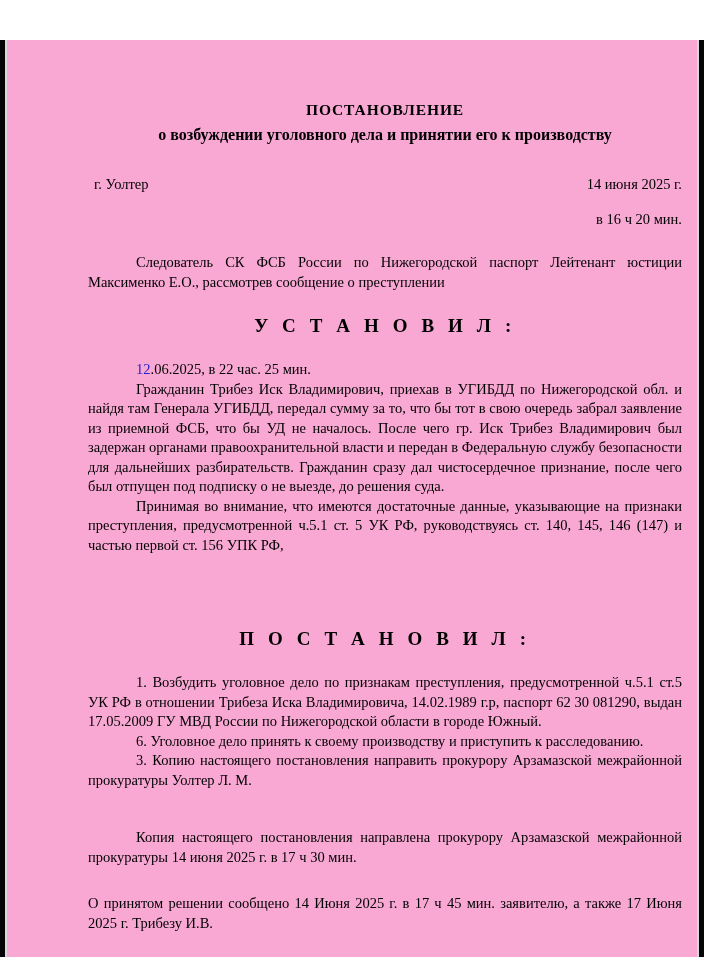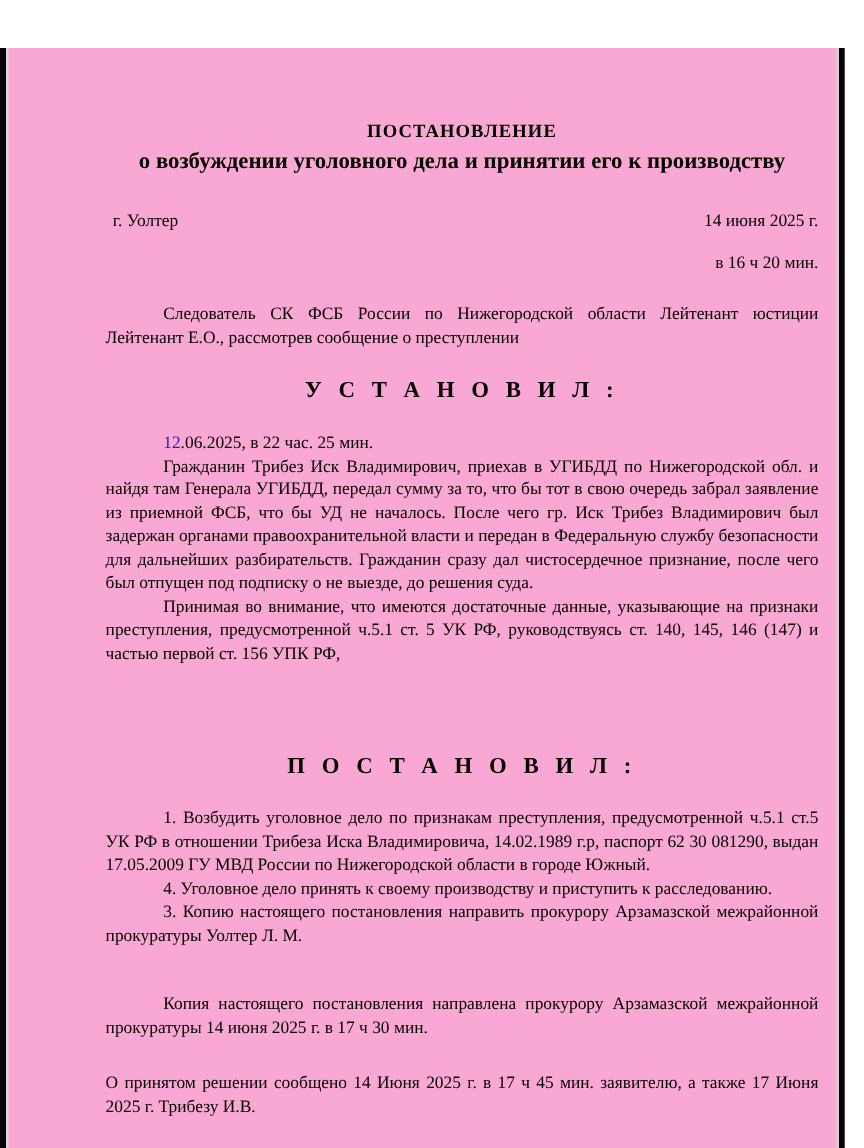--- a/index.html
+++ b/index.html
@@ -50,21 +50,21 @@
     margin-top: 60px;
     text-align: center;
   }
   .doc-title {
     font-size: 15.5px;
     font-weight: bold;
     letter-spacing: 0.9px;
     line-height: 20px;
   }
   .doc-subtitle {
-    font-size: 19px;
+    font-size: 16px;
     font-weight: bold;
     line-height: 20px;
     margin-top: 5px;
   }
 
   .meta-row {
     margin-top: 31px;
     display: flex;
     justify-content: space-between;
     align-items: baseline;
@@ -155,36 +155,36 @@
     </div>
 
     <div class="meta-row">
       <span class="city">г. Уолтер</span>
       <span>14 июня 2025 г.</span>
     </div>
 
     <div class="meta-time">в 16 ч 20 мин.</div>
 
     <div class="block-intro">
-      <p class="para">Следователь СК ФСБ России по Нижегородской области Лейтенант юстиции Лейтенант Е.О., рассмотрев сообщение о преступлении</p>
+      <p class="para">Следователь СК ФСБ России по Нижегородской паспорт Лейтенант юстиции Максименко Е.О., рассмотрев сообщение о преступлении</p>
     </div>
 
     <div class="section-head">У С Т А Н О В И Л :</div>
 
     <div class="block-facts">
       <p class="para date-line"><span class="blue">12</span><span>.06.2025, в 22 час. 25 мин.</span></p>
       <p class="para">Гражданин Трибез Иск Владимирович, приехав в УГИБДД по Нижегородской обл. и найдя там Генерала УГИБДД, передал сумму за то, что бы тот в свою очередь забрал заявление из приемной ФСБ, что бы УД не началось. После чего гр. Иск Трибез Владимирович был задержан органами правоохранительной власти и передан в Федеральную службу безопасности для дальнейших разбирательств. Гражданин сразу дал чистосердечное признание, после чего был отпущен под подписку о не выезде, до решения суда.</p>
       <p class="para gap-small">Принимая во внимание, что имеются достаточные данные, указывающие на признаки преступления, предусмотренной ч.5.1 ст. 5 УК РФ,  руководствуясь ст. 140, 145, 146 (147) и частью первой ст. 156 УПК РФ,</p>
     </div>
 
     <div class="section-head head-postanovil">П О С Т А Н О В И Л :</div>
 
     <div class="list-block">
       <p class="para">1. Возбудить уголовное дело по признакам преступления, предусмотренной ч.5.1 ст.5 УК РФ в отношении Трибеза Иска Владимировича, 14.02.1989 г.р, паспорт 62 30 081290, выдан 17.05.2009 ГУ МВД России по Нижегородской области в городе Южный.</p>
-      <p class="para">4. Уголовное дело принять к своему производству и приступить к расследованию.</p>
+      <p class="para">6. Уголовное дело принять к своему производству и приступить к расследованию.</p>
       <p class="para">3. Копию настоящего постановления направить прокурору Арзамазской межрайонной прокуратуры Уолтер Л. М.</p>
     </div>
 
     <div class="block-copy">
       <p class="para">Копия настоящего постановления направлена прокурору Арзамазской межрайонной прокуратуры 14 июня 2025 г. в 17 ч 30 мин.</p>
     </div>
 
     <div class="block-inform">
       <p class="para noindent">О принятом решении сообщено 14 Июня 2025 г. в 17 ч 45 мин. заявителю, а также 17 Июня 2025 г. Трибезу И.В.</p>
     </div>

